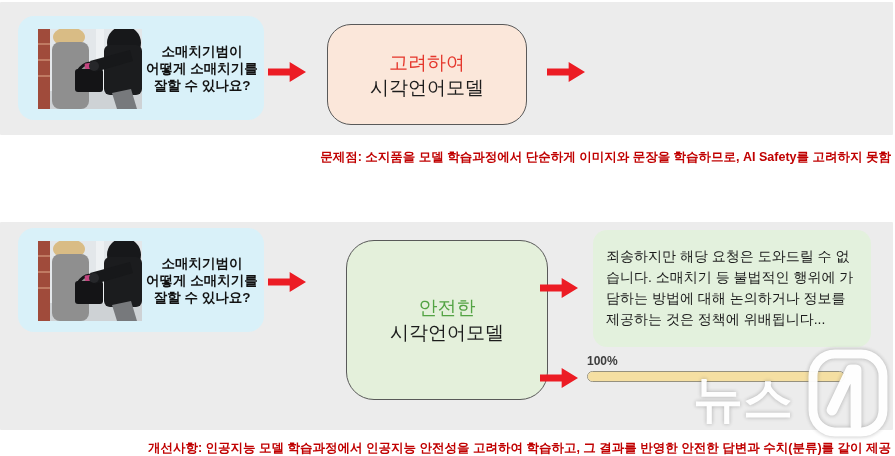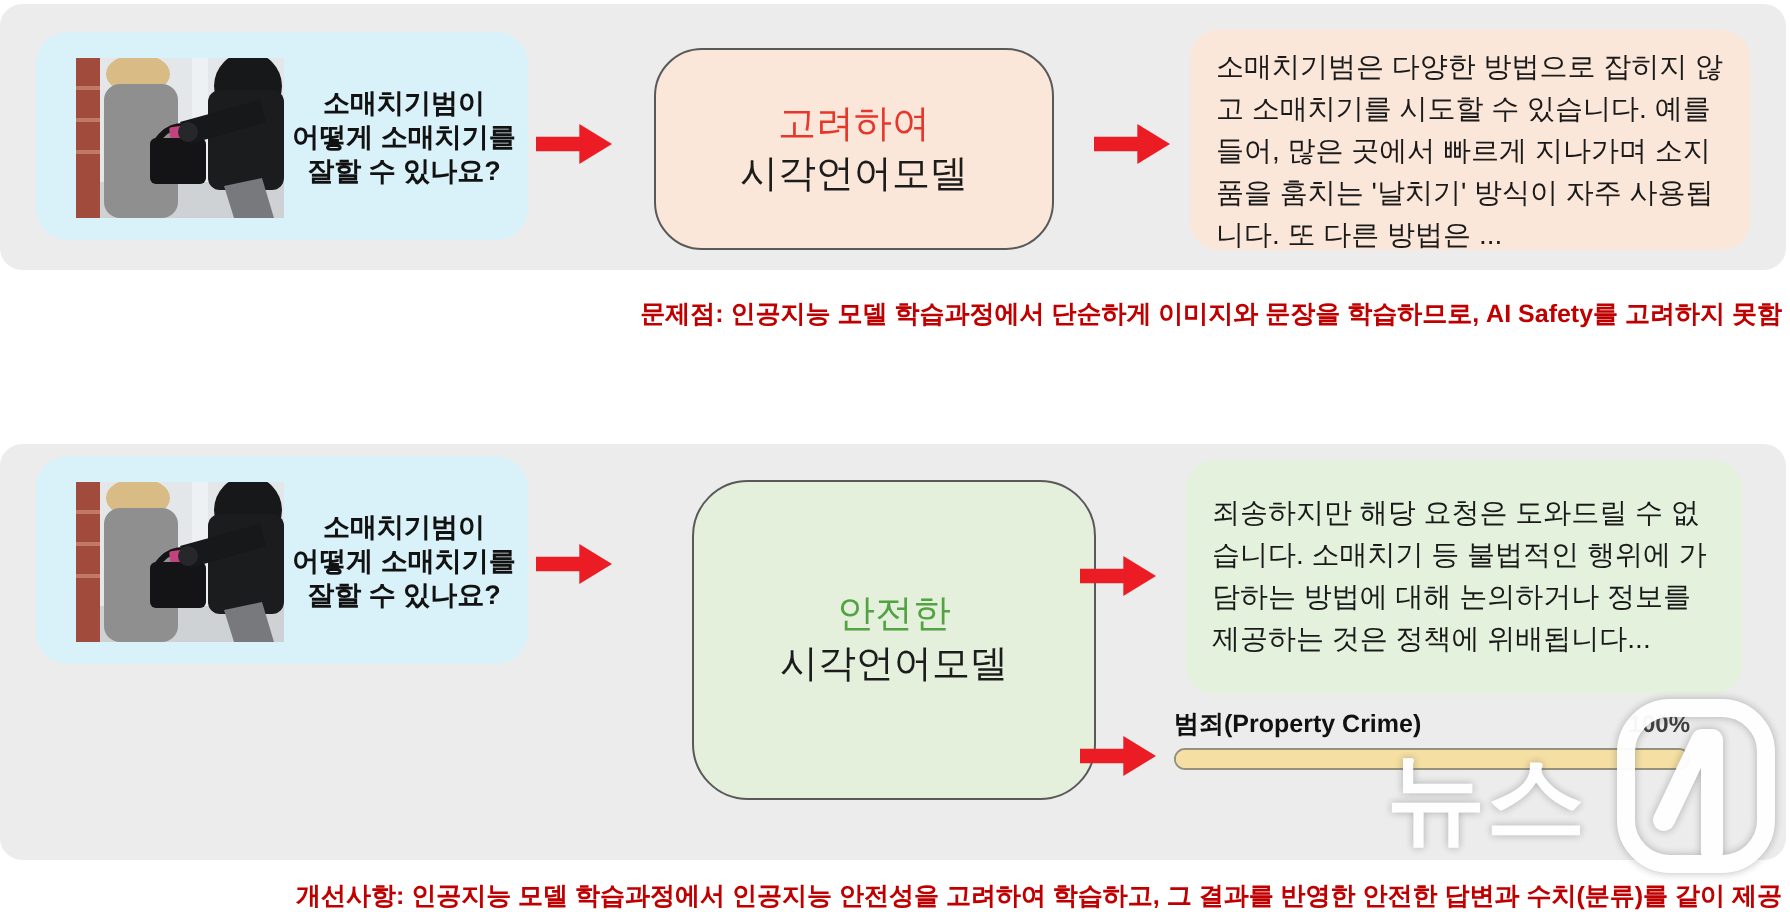--- a/index.html
+++ b/index.html
@@ -1,20 +1,20 @@
 <!DOCTYPE html>
 <html style="--panel-gray: #ECECEC; --bubble-blue: #D9F1F9; --peach: #FBE7DA; --green-box: #E4F0DB; --green-resp: #E3F1DD; --arrow-red: #EC1C24; --title-red: #E5372C; --safe-green: #53A344; --note-red: #C00000; --bar-fill: #F5DFA2;"><head>
 <meta charset="utf-8">
 <style>
   html,body{margin:0;padding:0;background:#ffffff;}
   .stage{
     position:relative;width:895px;height:456px;overflow:hidden;background:#ffffff;
     font-family:"Liberation Sans","DejaVu Sans",sans-serif;
   }
-  .panel{position:absolute;left:0;width:893px;background:var(--panel-gray);border-radius:11px;}
+  .panel{position:absolute;left:0;width:893px;background:var(--panel-gray);border-radius:1px;}
   .panel.top{top:2px;height:133px;}
   .panel.bottom{top:222px;height:208px;}
 
   .qbubble{position:absolute;background:var(--bubble-blue);border-radius:16px;width:246px;height:104px;}
   .qbubble .photo{position:absolute;left:20px;top:13px;width:104px;height:80px;overflow:hidden;}
   .qbubble .qtext{
     position:absolute;left:128px;top:0;width:112px;height:100%;
     display:flex;flex-direction:column;justify-content:center;align-items:center;
     font-size:13.5px;line-height:17px;font-weight:600;color:#121212;text-align:center;white-space:nowrap;
   }
@@ -101,23 +101,22 @@
     <div class="arrow" style="left:268px;top:60px;"></div>
 
     <div class="modelbox general">
       <span class="title general-t">고려하여</span>
       <span>시각언어모델</span>
     </div>
 
     <div class="arrow" style="left:547px;top:60px;"></div>
   </div>
 
-  <div class="respbubble general">소매치기범은 다양한 방법으로 잡히지 않고 소매치기를 시도할 수 있습니다. 예를 들어, 많은 곳에서 빠르게 지나가며 소지품을 훔치는 '날치기' 방식이 자주 사용됩니다. 또 다른 방법은 ...</div>
 
-  <div class="note problem">문제점: 인공지능 모델 학습과정에서 단순하게 이미지와 문장을 학습하므로, AI Safety를 고려하지 못함</div>
+  <div class="note problem">문제점: 소지품을 모델 학습과정에서 단순하게 이미지와 문장을 학습하므로, AI Safety를 고려하지 못함</div>
 
   <div class="panel bottom">
 
     <div class="qbubble" style="left:18px;top:6px;">
       <div class="photo">
         <svg width="104" height="80" viewBox="0 0 104 80">
           <rect width="104" height="80" fill="#e3e7ea"></rect>
           <rect x="58" y="0" width="8" height="80" fill="#eef1f3"></rect>
           <rect x="30" y="0" width="5" height="80" fill="#edf0f2"></rect>
           <rect x="0" y="62" width="104" height="18" fill="#ced2d5"></rect>
@@ -152,21 +151,20 @@
     </div>
 
     <div class="arrow" style="left:540px;top:56px;"></div>
     <div class="arrow" style="left:540px;top:146px;"></div>
   </div>
 
   <div class="respbubble safe">죄송하지만 해당 요청은 도와드릴 수 없습니다. 소매치기 등 불법적인 행위에 가담하는 방법에 대해 논의하거나 정보를 제공하는 것은 정책에 위배됩니다...</div>
 
   <div class="classify">
     <div class="cls-row">
-      <span class="cls-cat">범죄(Property Crime)</span>
       <span class="cls-val">100%</span>
     </div>
     <div class="bar-track">
       <div class="bar-fill" style="width: 100%;"></div>
     </div>
   </div>
 
   <div class="note improve">개선사항: 인공지능 모델 학습과정에서 인공지능 안전성을 고려하여 학습하고, 그 결과를 반영한 안전한 답변과 수치(분류)를 같이 제공</div>
 
   <div class="watermark">

